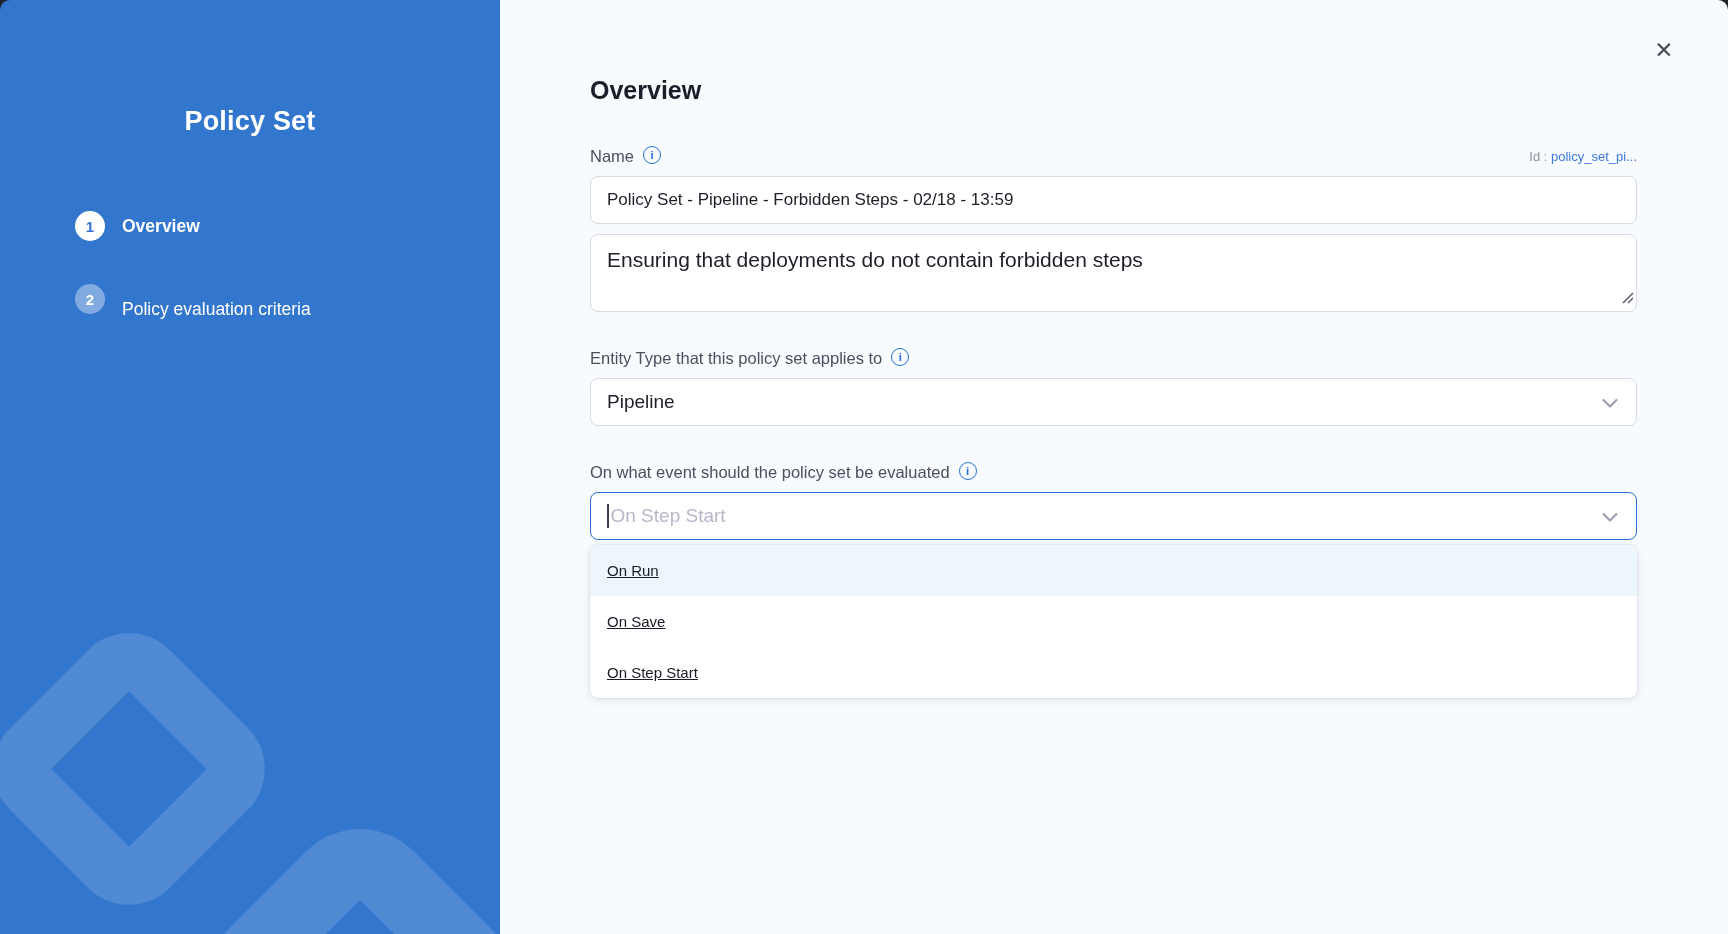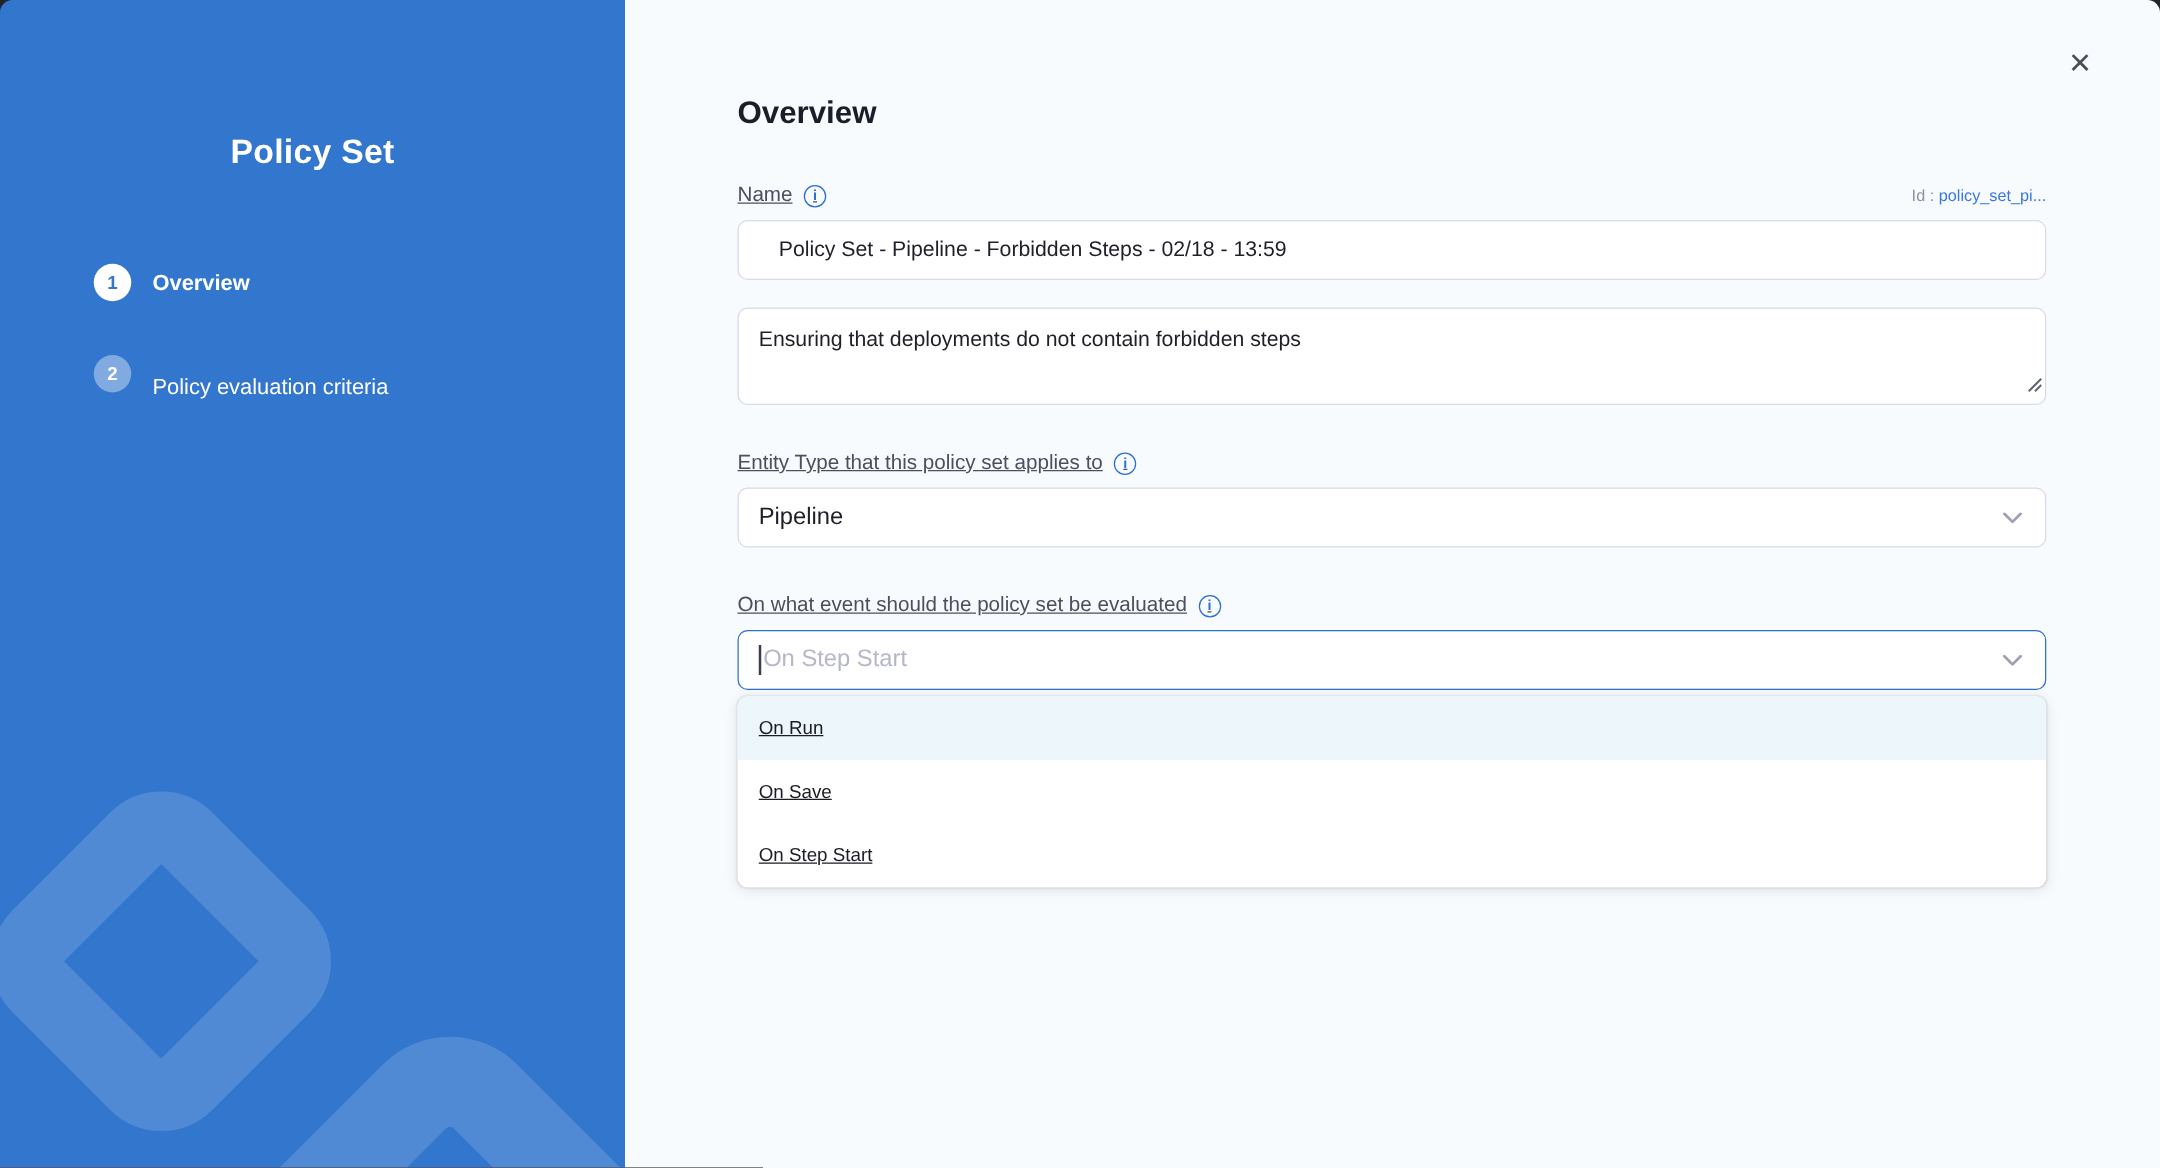--- a/index.html
+++ b/index.html
@@ -70,55 +70,54 @@
     font-size: 25px;
     font-weight: 600;
     color: #1c1d29;
     line-height: 32px;
   }
   .label-row {
     display: flex; justify-content: space-between; align-items: center;
     margin-top: 40px;
   }
   .field-label {
-    display: flex; align-items: flex-end;
+    display: flex; align-items: flex-start;
     font-size: 16.5px; font-weight: 500; color: #4c4f5e;
     line-height: 20px;
-    text-decoration: underline;
   }
   .field-label.spaced { margin-top: 36px; }
   .info-icon {
     width: 18px; height: 18px;
     border: 1.5px solid #2b6fd6; border-radius: 50%;
     color: #2b6fd6;
     display: inline-flex; align-items: center; justify-content: center;
     font-size: 11.5px; font-weight: 600; font-style: normal;
     margin-left: 9px; flex-shrink: 0;
   }
   .id-text { font-size: 13px; color: #8f91a2; }
   .id-link { color: #3b78dd; text-decoration: none; cursor: pointer; }
 
   .text-input {
     width: 100%; height: 48px;
     margin-top: 10px;
     border: 1px solid #d8dae6; border-radius: 8px;
     background: #ffffff;
-    padding: 0 32px;
+    padding: 0 16px;
     font-size: 17px; color: #1e1f28;
     font-family: "Liberation Sans", "DejaVu Sans", sans-serif;
     outline: none; display: block;
   }
   .textarea-box {
     position: relative;
-    margin-top: 22px;
+    margin-top: 10px;
     height: 78px;
     border: 1px solid #d8dae6; border-radius: 8px;
     background: #ffffff;
     padding: 13px 16px;
-    font-size: 17px; color: #1e1f28; line-height: 24px;
+    font-size: 21px; color: #1e1f28; line-height: 24px;
   }
   .resize-handle { position: absolute; right: 2px; bottom: 2px; cursor: nwse-resize; }
 
   .select-box {
     margin-top: 10px; height: 48px;
     border: 1px solid #d8dae6; border-radius: 8px;
     background: #ffffff;
     padding: 0 18px 0 16px;
     display: flex; align-items: center; justify-content: space-between;
     font-size: 19px; color: #1e1f28;

